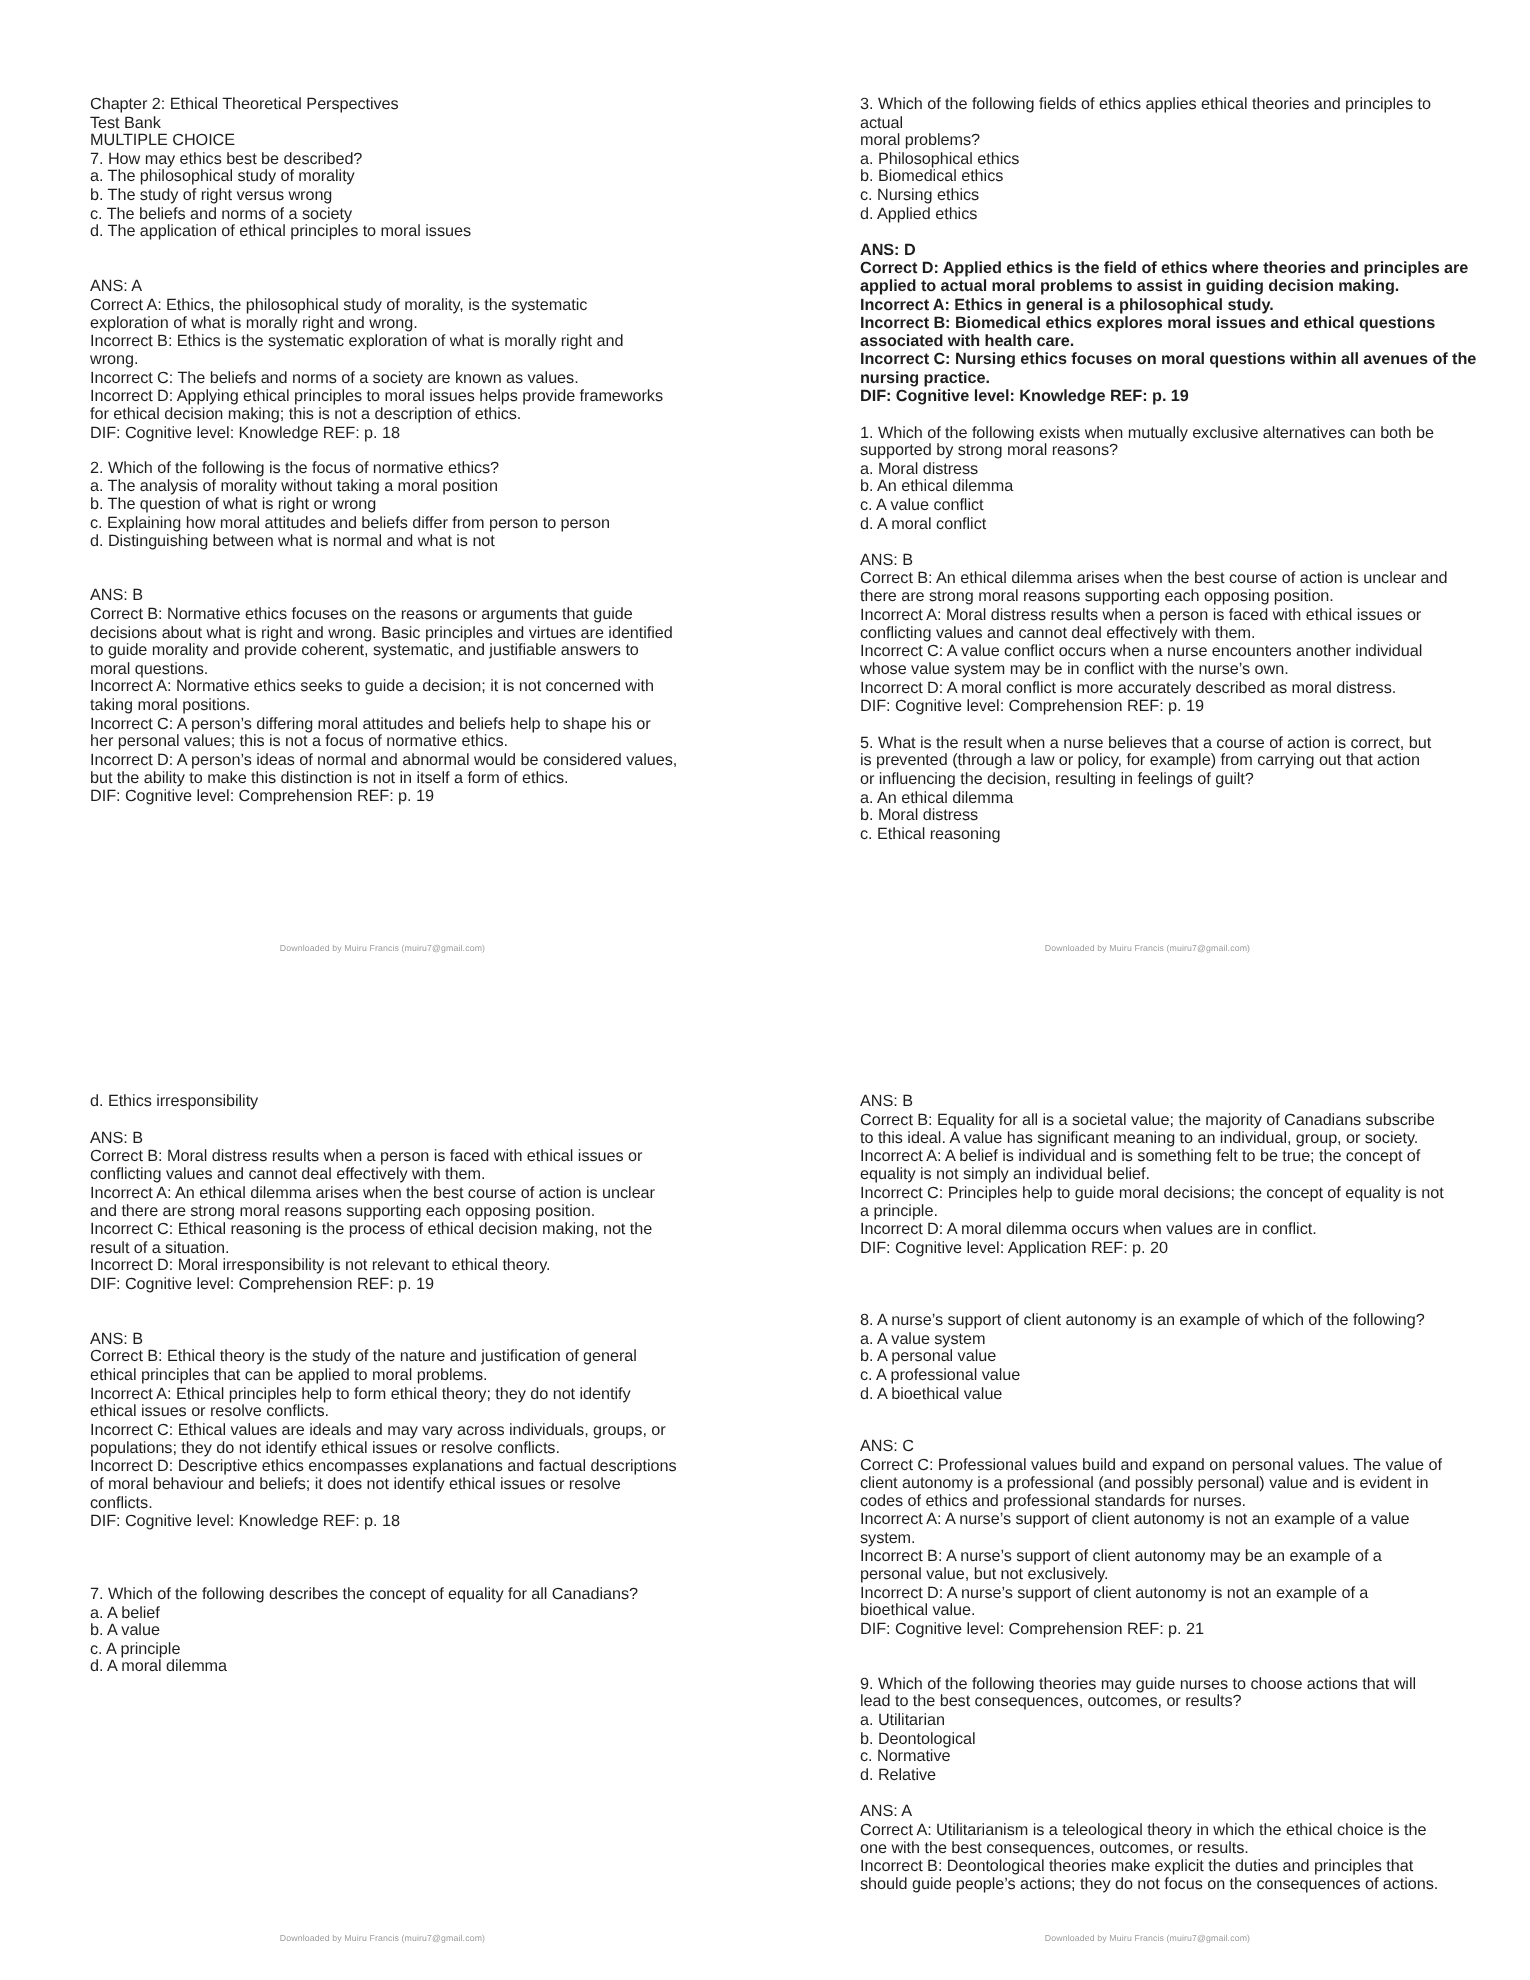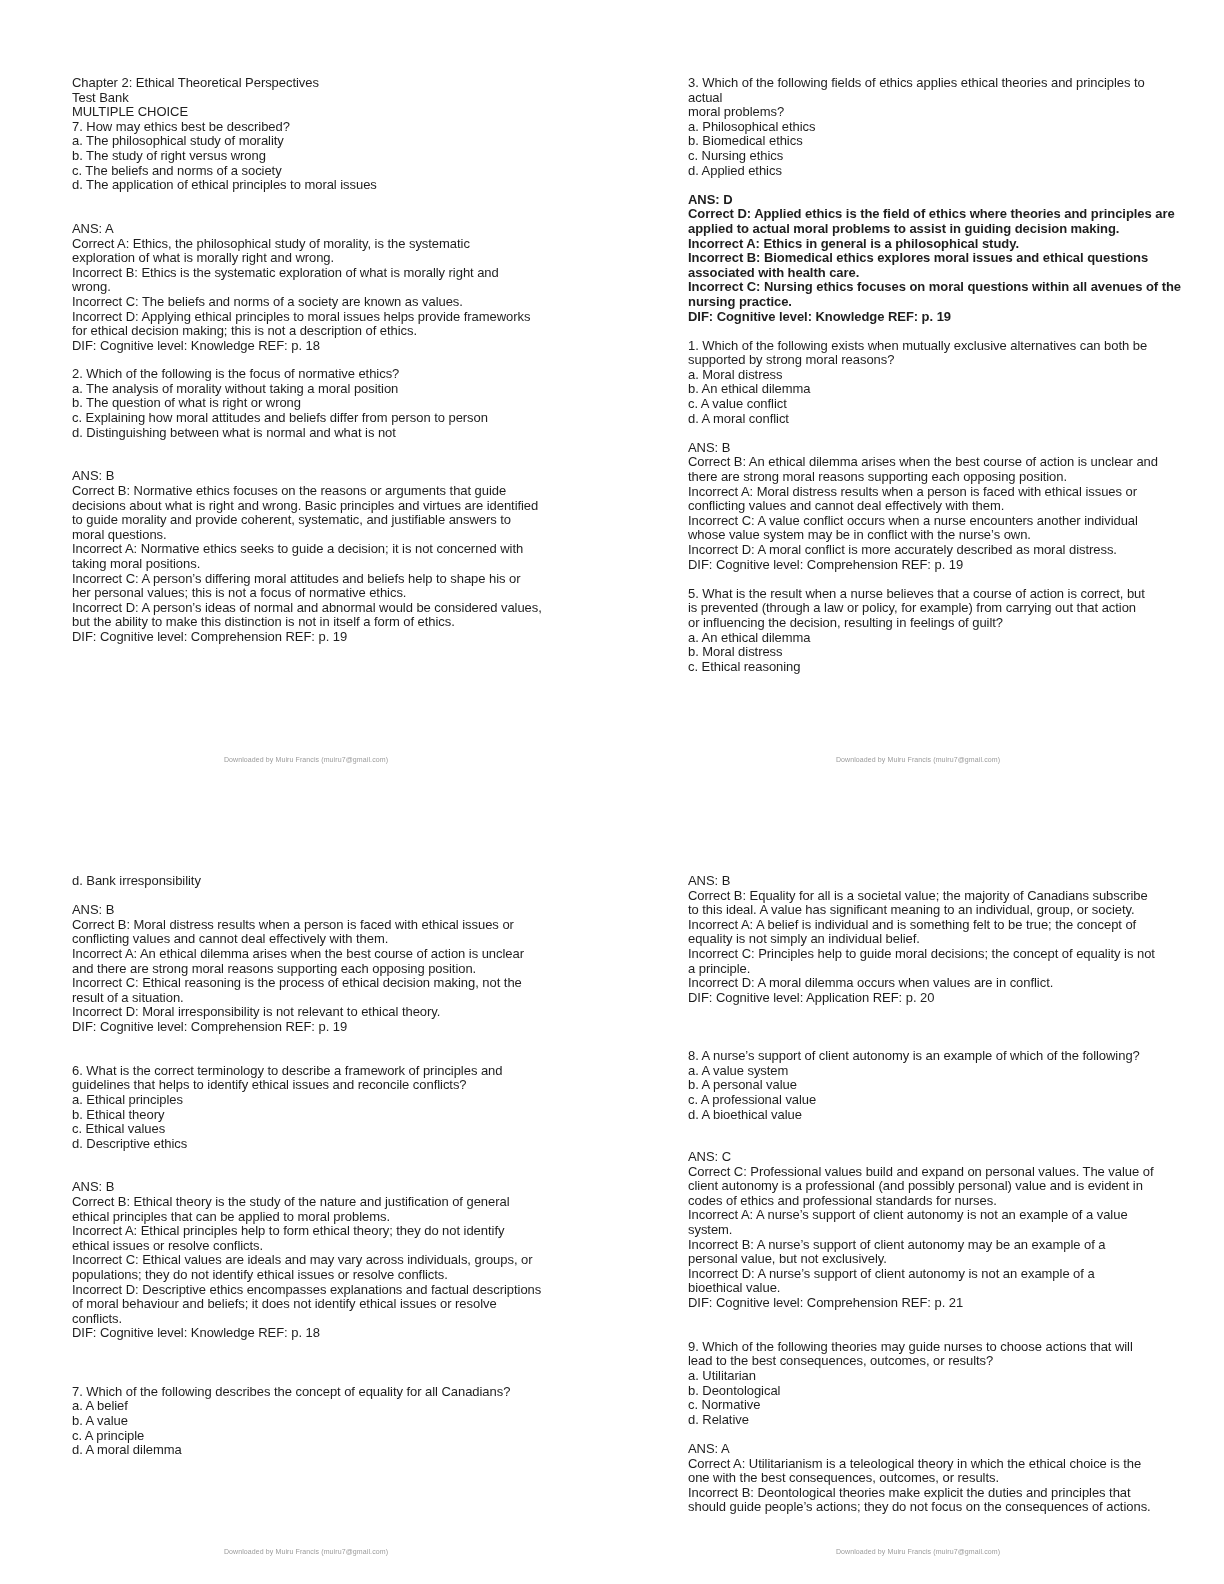--- a/index.html
+++ b/index.html
@@ -141,36 +141,30 @@
 or influencing the decision, resulting in feelings of guilt?
 a. An ethical dilemma
 b. Moral distress
 c. Ethical reasoning</div>
       </div>
     <div class="footer">Downloaded by Muiru Francis (muiru7@gmail.com)</div>
   </div>
 
   <div class="page pos-bl row-bottom col-left">
     <div class="content">
-        <div class="block" style="margin-top: 0px;">d. Bank irresponsibility</div>
+        <div class="block" style="margin-top: 0px;">d. Ethics irresponsibility</div>
         <div class="block" style="margin-top: 14.6px;">ANS: B
 Correct B: Moral distress results when a person is faced with ethical issues or
 conflicting values and cannot deal effectively with them.
 Incorrect A: An ethical dilemma arises when the best course of action is unclear
 and there are strong moral reasons supporting each opposing position.
 Incorrect C: Ethical reasoning is the process of ethical decision making, not the
 result of a situation.
 Incorrect D: Moral irresponsibility is not relevant to ethical theory.
 DIF: Cognitive level: Comprehension REF: p. 19</div>
-        <div class="block" style="margin-top: 29.2px;">6. What is the correct terminology to describe a framework of principles and
-guidelines that helps to identify ethical issues and reconcile conflicts?
-a. Ethical principles
-b. Ethical theory
-c. Ethical values
-d. Descriptive ethics</div>
         <div class="block" style="margin-top: 29.2px;">ANS: B
 Correct B: Ethical theory is the study of the nature and justification of general
 ethical principles that can be applied to moral problems.
 Incorrect A: Ethical principles help to form ethical theory; they do not identify
 ethical issues or resolve conflicts.
 Incorrect C: Ethical values are ideals and may vary across individuals, groups, or
 populations; they do not identify ethical issues or resolve conflicts.
 Incorrect D: Descriptive ethics encompasses explanations and factual descriptions
 of moral behaviour and beliefs; it does not identify ethical issues or resolve
 conflicts.

